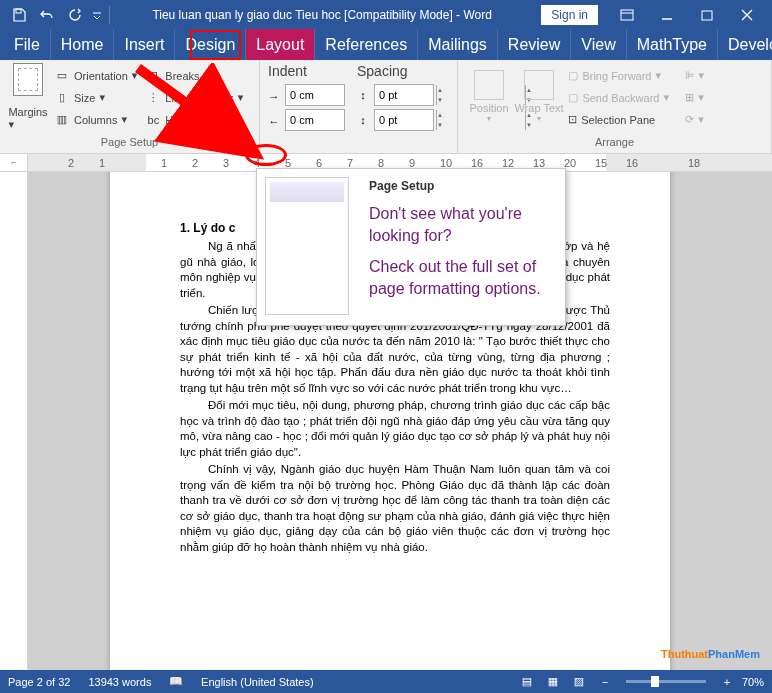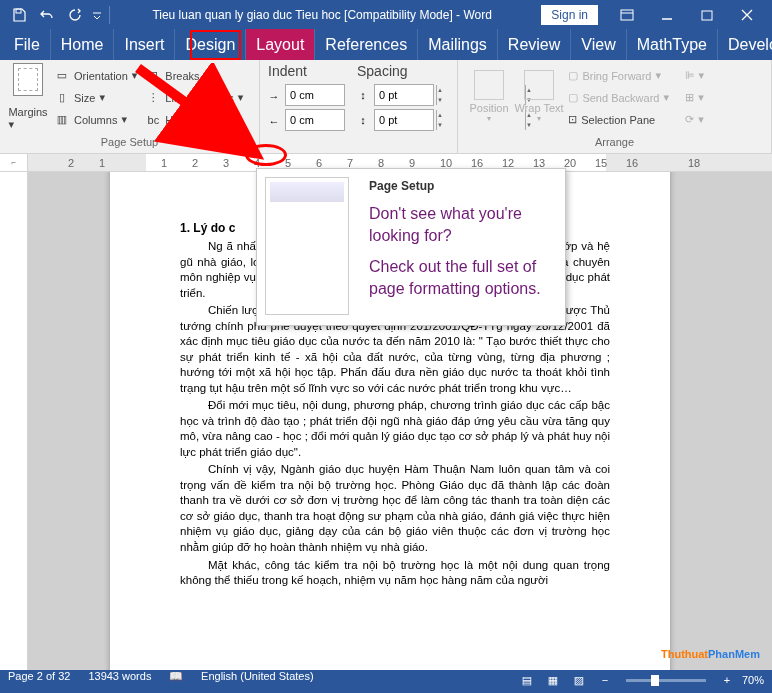--- a/index.html
+++ b/index.html
@@ -54,21 +54,21 @@
 .page p{font-size:11.5px;line-height:1.35;text-align:justify;color:#000;margin-bottom:2px;}
 .page .heading{font-weight:bold;font-size:12px;margin-bottom:3px;}
 .page .indent{text-indent:28px;}
 .tooltip{position:absolute;left:256px;top:168px;width:310px;height:158px;background:#fff;border:1px solid #c8c8c8;box-shadow:2px 2px 6px rgba(0,0,0,0.25);z-index:50;display:flex;}
 .tooltip-img{width:100px;height:100%;border-right:0;padding:8px;}
 .tooltip-pv{width:84px;height:138px;background:#fff;border:1px solid #ccc;position:relative;}
 .tooltip-pv::before{content:'';position:absolute;top:4px;left:4px;right:4px;height:20px;background:linear-gradient(#eef,#dde);}
 .tooltip-txt{flex:1;padding:10px 12px;}
 .tooltip-title{font-weight:bold;font-size:12px;color:#333;margin-bottom:10px;}
 .tooltip-p{font-size:16px;color:#701a75;line-height:1.4;margin-bottom:8px;}
-.statusbar{position:absolute;bottom:0;left:0;right:0;height:23px;background:#2b579a;color:#fff;display:flex;align-items:flex-start;padding:0 8px;font-size:11px;gap:18px;}
+.statusbar{position:absolute;bottom:0;left:0;right:0;height:23px;background:#2b579a;color:#fff;display:flex;align-items:center;padding:0 8px;font-size:11px;gap:18px;}
 .sb-right{margin-left:auto;display:flex;align-items:center;gap:4px;}
 .sb-btn{width:22px;height:20px;display:flex;align-items:center;justify-content:center;cursor:pointer;}
 .zoom-slider{width:80px;height:3px;background:#7d9bc4;position:relative;margin:0 6px;}
 .zoom-thumb{position:absolute;left:25px;top:-4px;width:8px;height:11px;background:#fff;}
 .arrow-overlay{position:absolute;left:128px;top:63px;z-index:60;pointer-events:none;}
 .circle-overlay{position:absolute;left:245px;top:144px;width:42px;height:22px;border:3px solid #ff0000;border-radius:50%;z-index:55;pointer-events:none;}
 .red-box{position:absolute;left:190px;top:30px;width:51px;height:30px;border:2px solid #ff0000;z-index:55;pointer-events:none;}
 .watermark{position:absolute;right:12px;bottom:30px;font-size:20px;font-weight:bold;z-index:70;pointer-events:none;}
 .wm1{color:#ff7a00;}
 .wm2{color:#2b7de0;}
@@ -301,21 +301,20 @@
 <div class="doc-area">
   <div class="ruler-v">
       <div class="ruler-v-strip"></div>
     </div>
   <div class="page">
     <p class="heading">1. Lý do c</p>
     <p class="indent">Ng                                                                                                    ã nhấn mạnh nhiệ                                                                                                      thời kỳ đẩy mạnh                                                                                                    ực chất lượng toàn                                                                                                     trường lớp và hệ                                                                                                          gũ nhà giáo, loại bỏ những giáo viên yếu kém về phẩm chất, đạo đức và chuyên môn nghiệp vụ ra khỏi khỏi hệ thống giáo dục là yêu cầu cấp bách để giáo dục phát triển.</p>
     <p class="indent">Chiến lược phát triển giáo dục thời kỳ phát triển từ năm 2001-2010 được Thủ tướng chính phủ phê duyệt theo quyết định 201/2001/QĐ-TTg ngày 28/12/2001 đã xác định mục tiêu giáo dục của nước ta đến năm 2010 là: " Tạo bước thiết thực cho sự phát triển kinh tế - xã hội của đất nước, của từng vùng, từng địa phương ; hướng tới một xã hội học tập. Phấn đấu đưa nền giáo dục nước ta thoát khỏi tình trạng tụt hậu trên một số lĩnh vực so với các nước phát triển trong khu vực…</p>
     <p class="indent">Đổi mới mục tiêu, nội dung, phương pháp, chương trình giáo dục các cấp bậc học và trình độ đào tạo ; phát triển đội ngũ nhà giáo đáp ứng yêu cầu vừa tăng quy mô, vừa nâng cao - học ; đổi mới quản lý giáo dục tạo cơ sở pháp lý và phát huy nội lực phát triển giáo dục".</p>
     <p class="indent">Chính vị vậy, Ngành giáo dục huyện Hàm Thuận Nam luôn quan tâm và coi trọng vấn đề kiểm tra nội bộ trường học. Phòng Giáo dục đã thành lập các đoàn thanh tra về dưới cơ sở đơn vị trường học để làm công tác thanh tra toàn diện các cơ sở giáo dục, thanh tra hoạt động sư phạm của nhà     giáo, đánh giá việc thực hiện nhiệm vụ giáo dục, giảng dạy của cán bộ giáo viên thuộc các đơn vị trường học nhằm giúp đỡ họ hoàn thành nhiệm vụ nhà giáo.</p>
-    <p class="indent">Mặt khác, công tác kiểm tra nội bộ trường học là một nội dung quan trọng không thể thiếu trong kế hoạch, nhiệm vụ năm học hàng năm của người</p>
   </div>
 </div>
 
 <div class="tooltip">
   <div class="tooltip-img">
       <div class="tooltip-pv"></div>
     </div>
   <div class="tooltip-txt">
     <div class="tooltip-title">Page Setup</div>
     <div class="tooltip-p">Don't see what you're looking for?</div>

